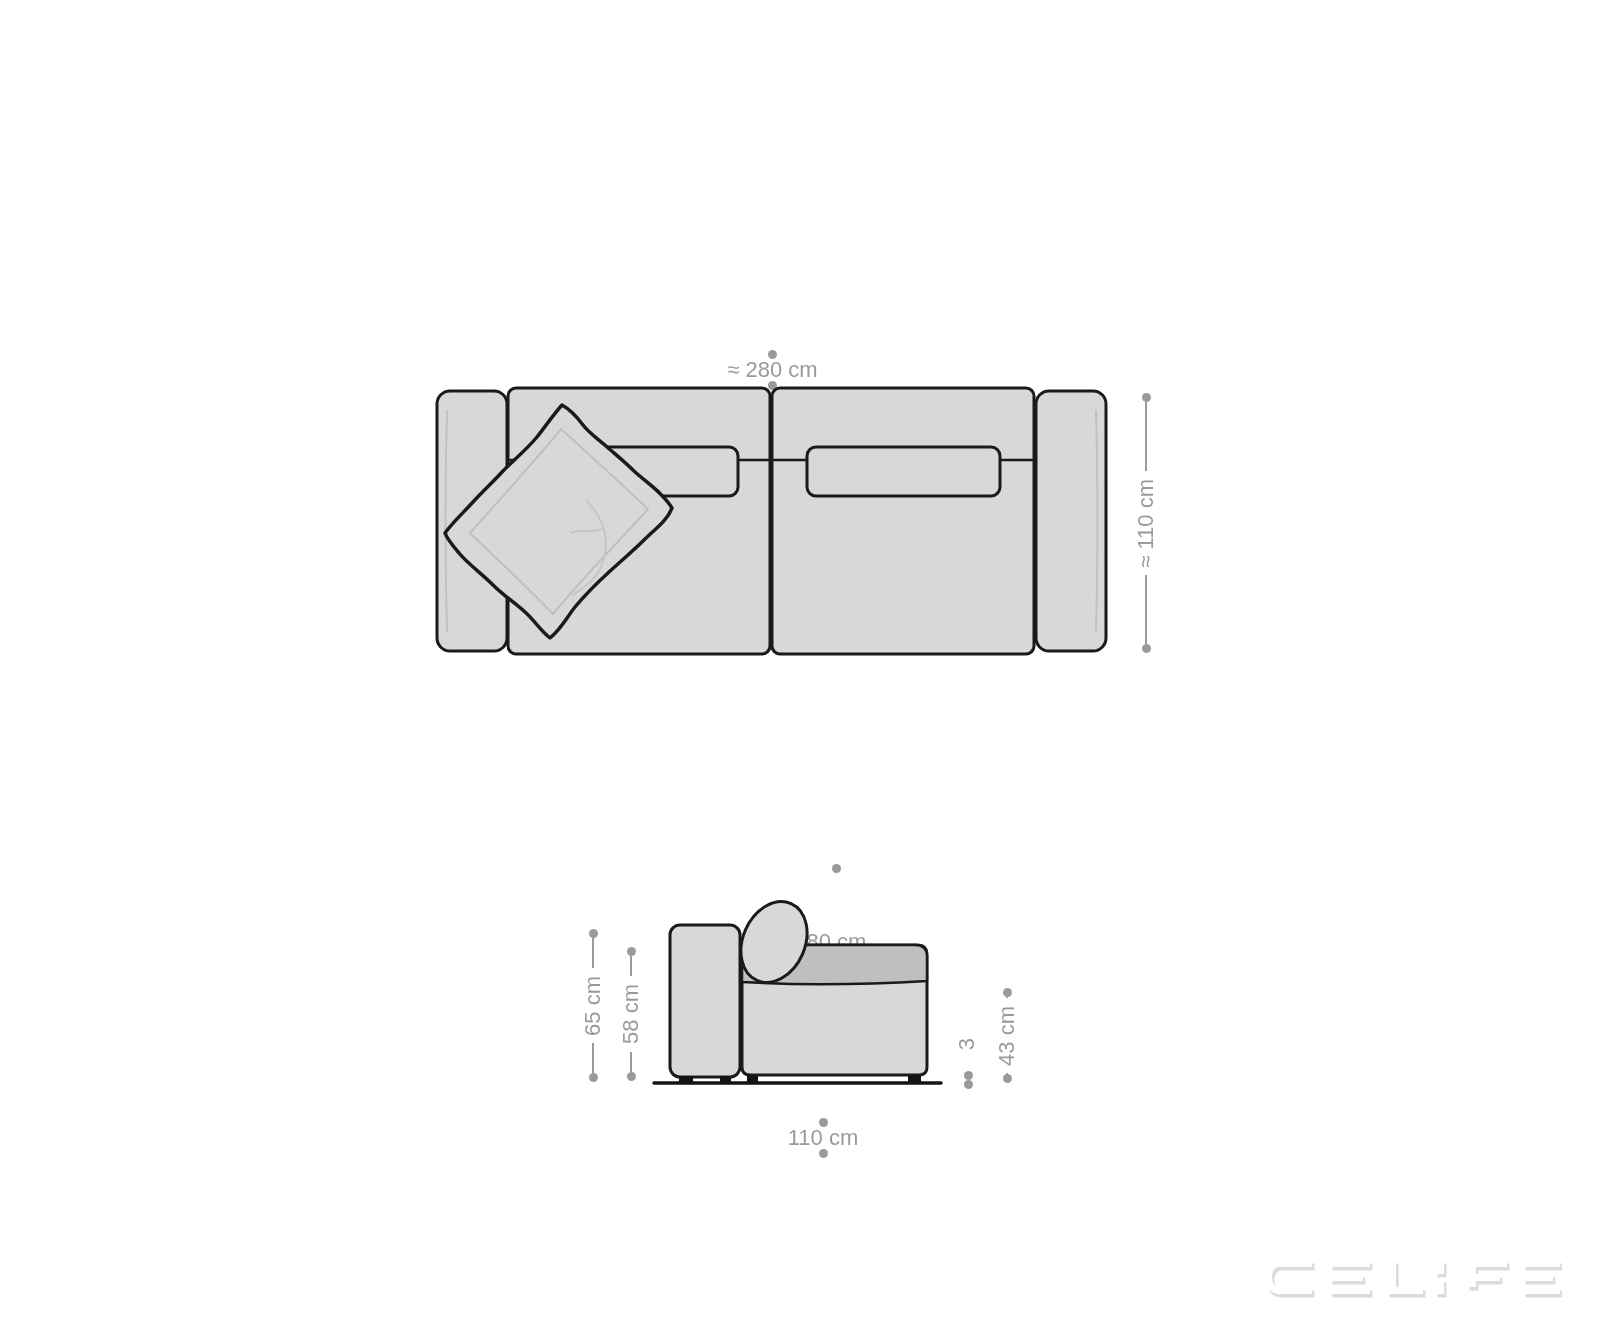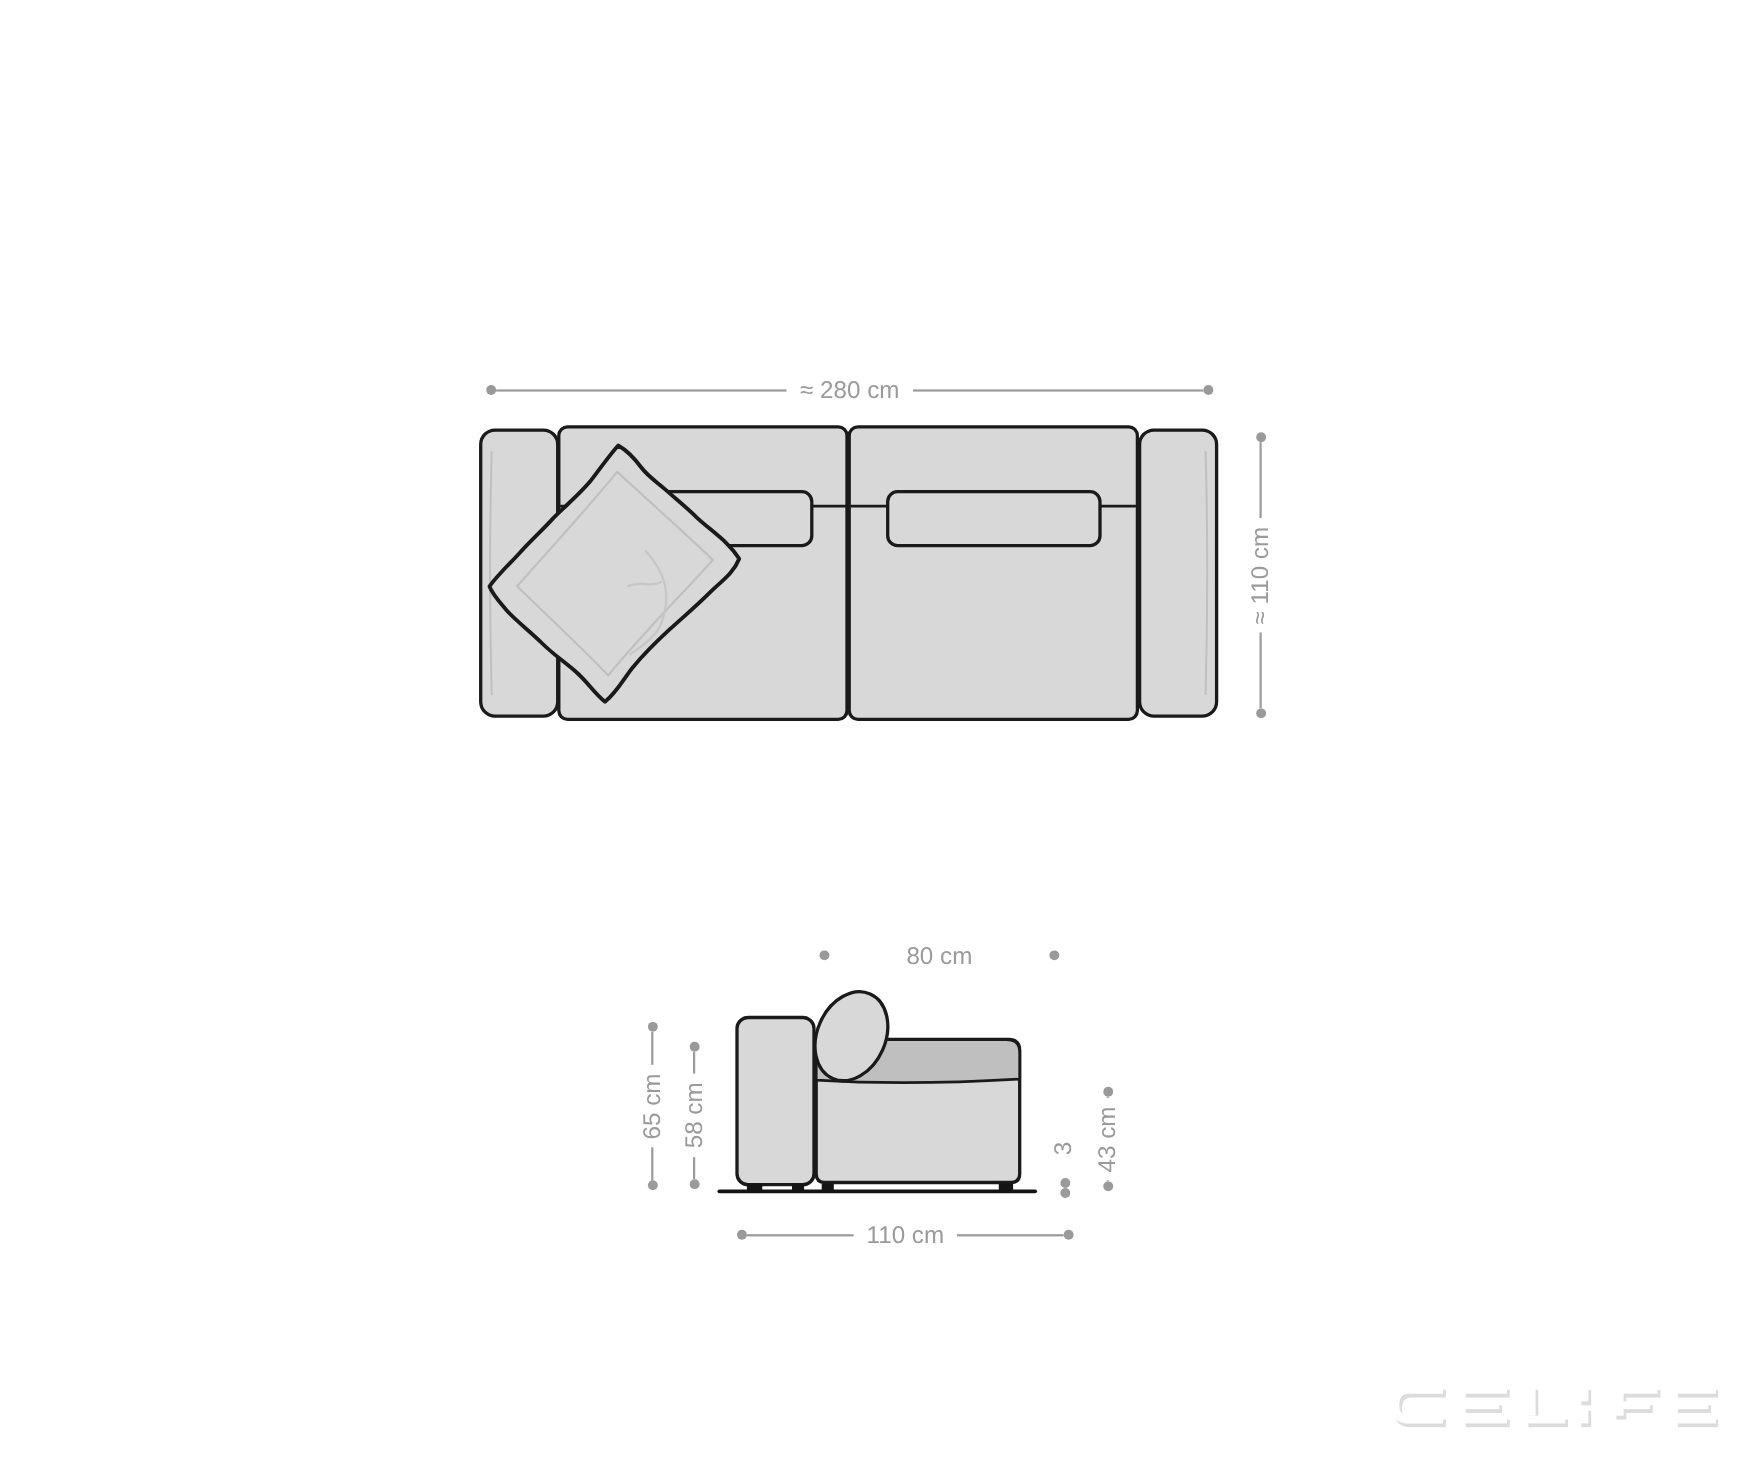--- a/index.html
+++ b/index.html
@@ -8,21 +8,21 @@
     background:#ffffff; overflow:hidden;
     font-family:"Liberation Sans", sans-serif;
   }
   svg { position:absolute; display:block; }
 
   
   .dim {
     position:absolute; display:flex; align-items:center;
     color:#9a9a9a; font-size:22px; line-height:1;
   }
-  .dim-h { flex-direction:row; height:9px; }
+  .dim-h { flex-direction:column; height:9px; }
   .dim-v { flex-direction:column; width:12px; }
   .dim .dot {
     width:9px; height:9px; border-radius:50%;
     background:#9a9a9a; flex:none;
   }
   .dim .dline { background:#9a9a9a; flex:1 1 0; }
   .dim-h .dline { height:2px; min-width:0; }
   .dim-v .dline { width:2px; min-height:0; }
   .dim-label { white-space:nowrap; flex:none; }
   .dim-h .dim-label { padding:0 12px; }

